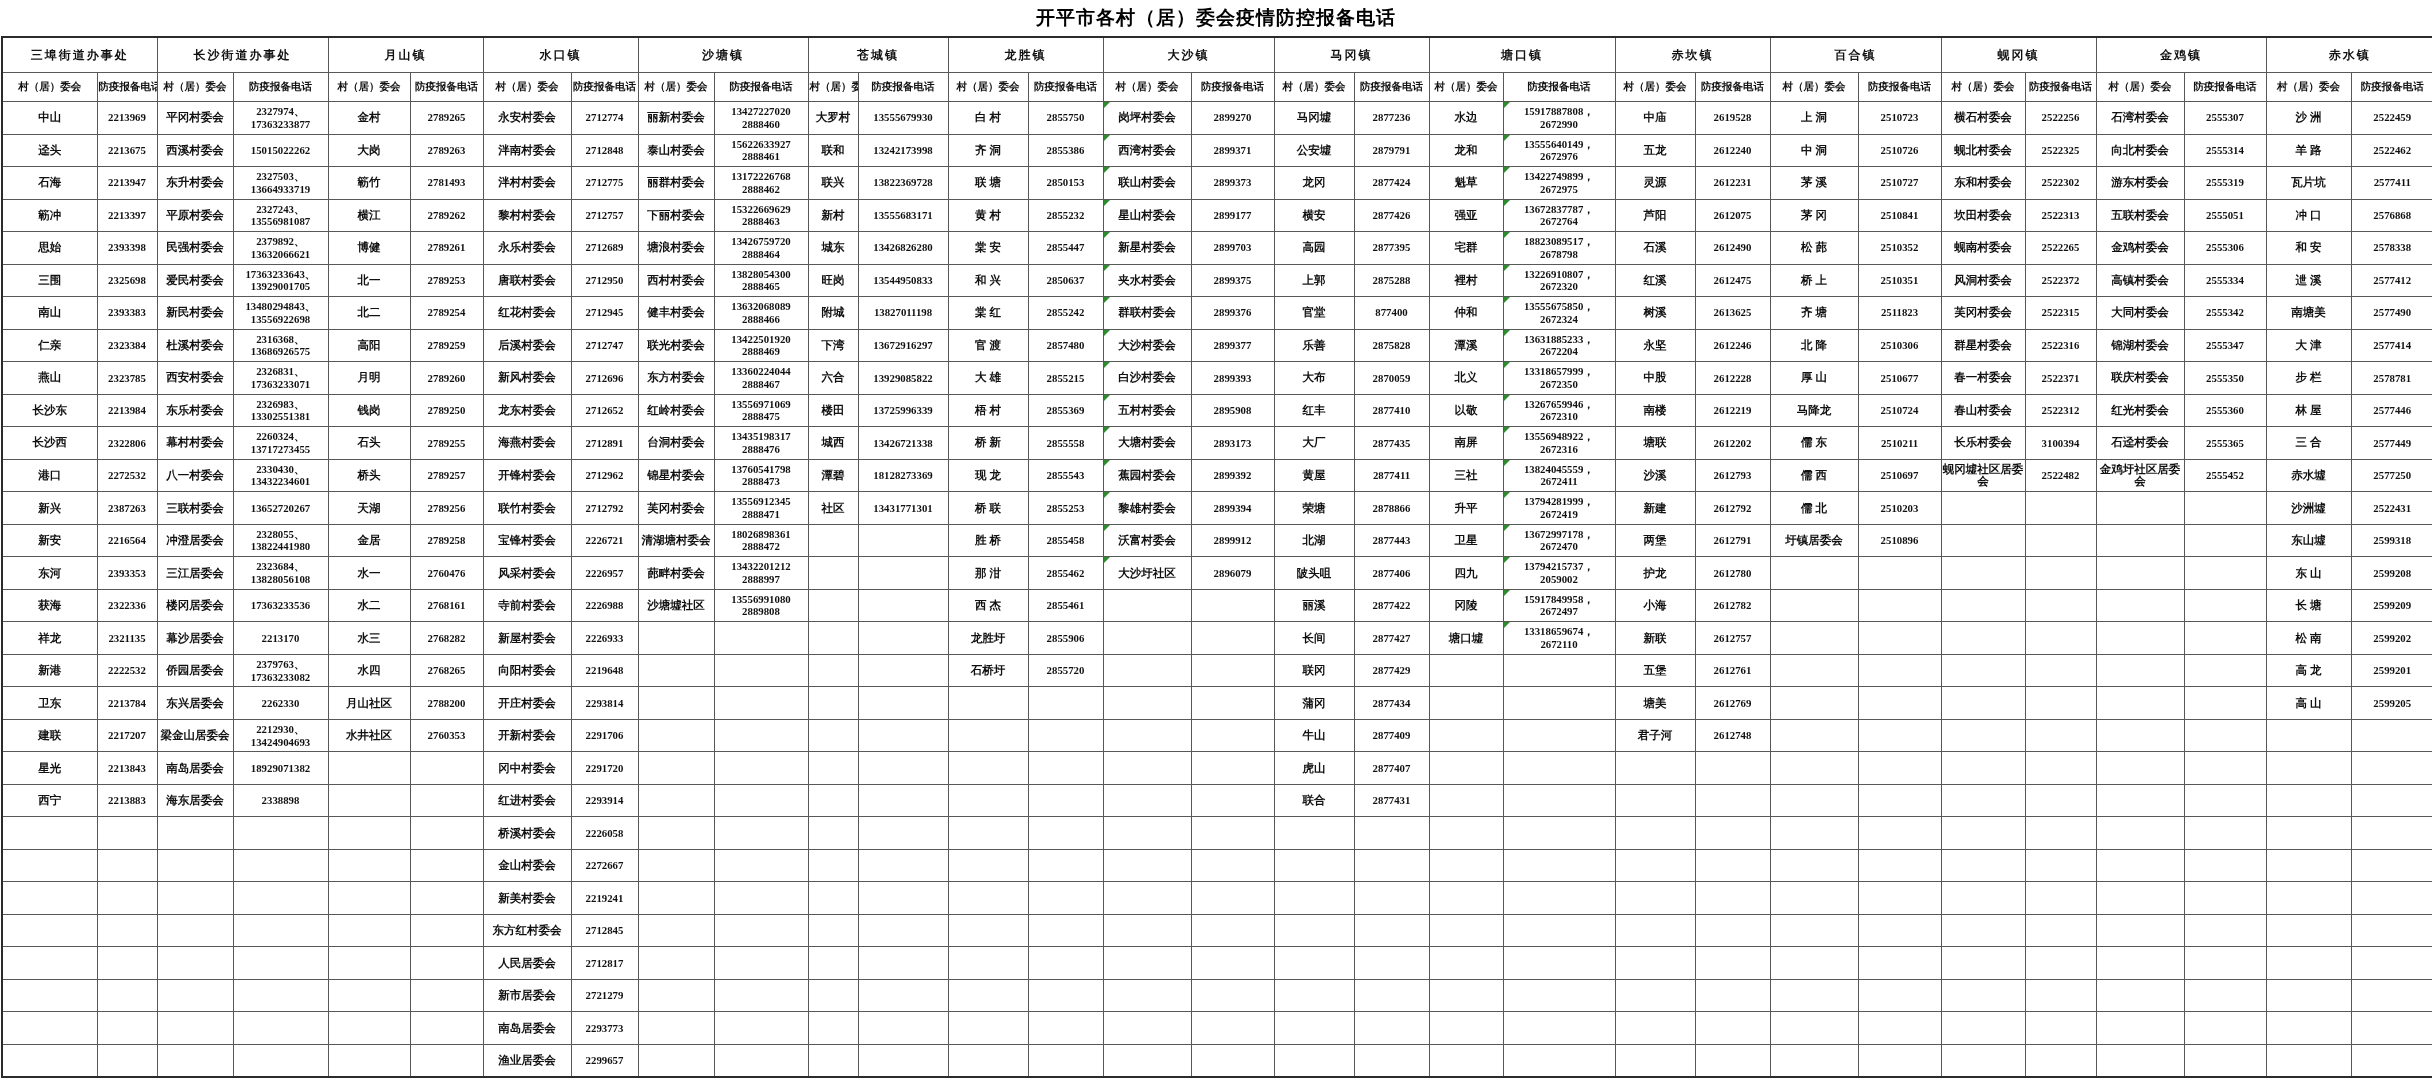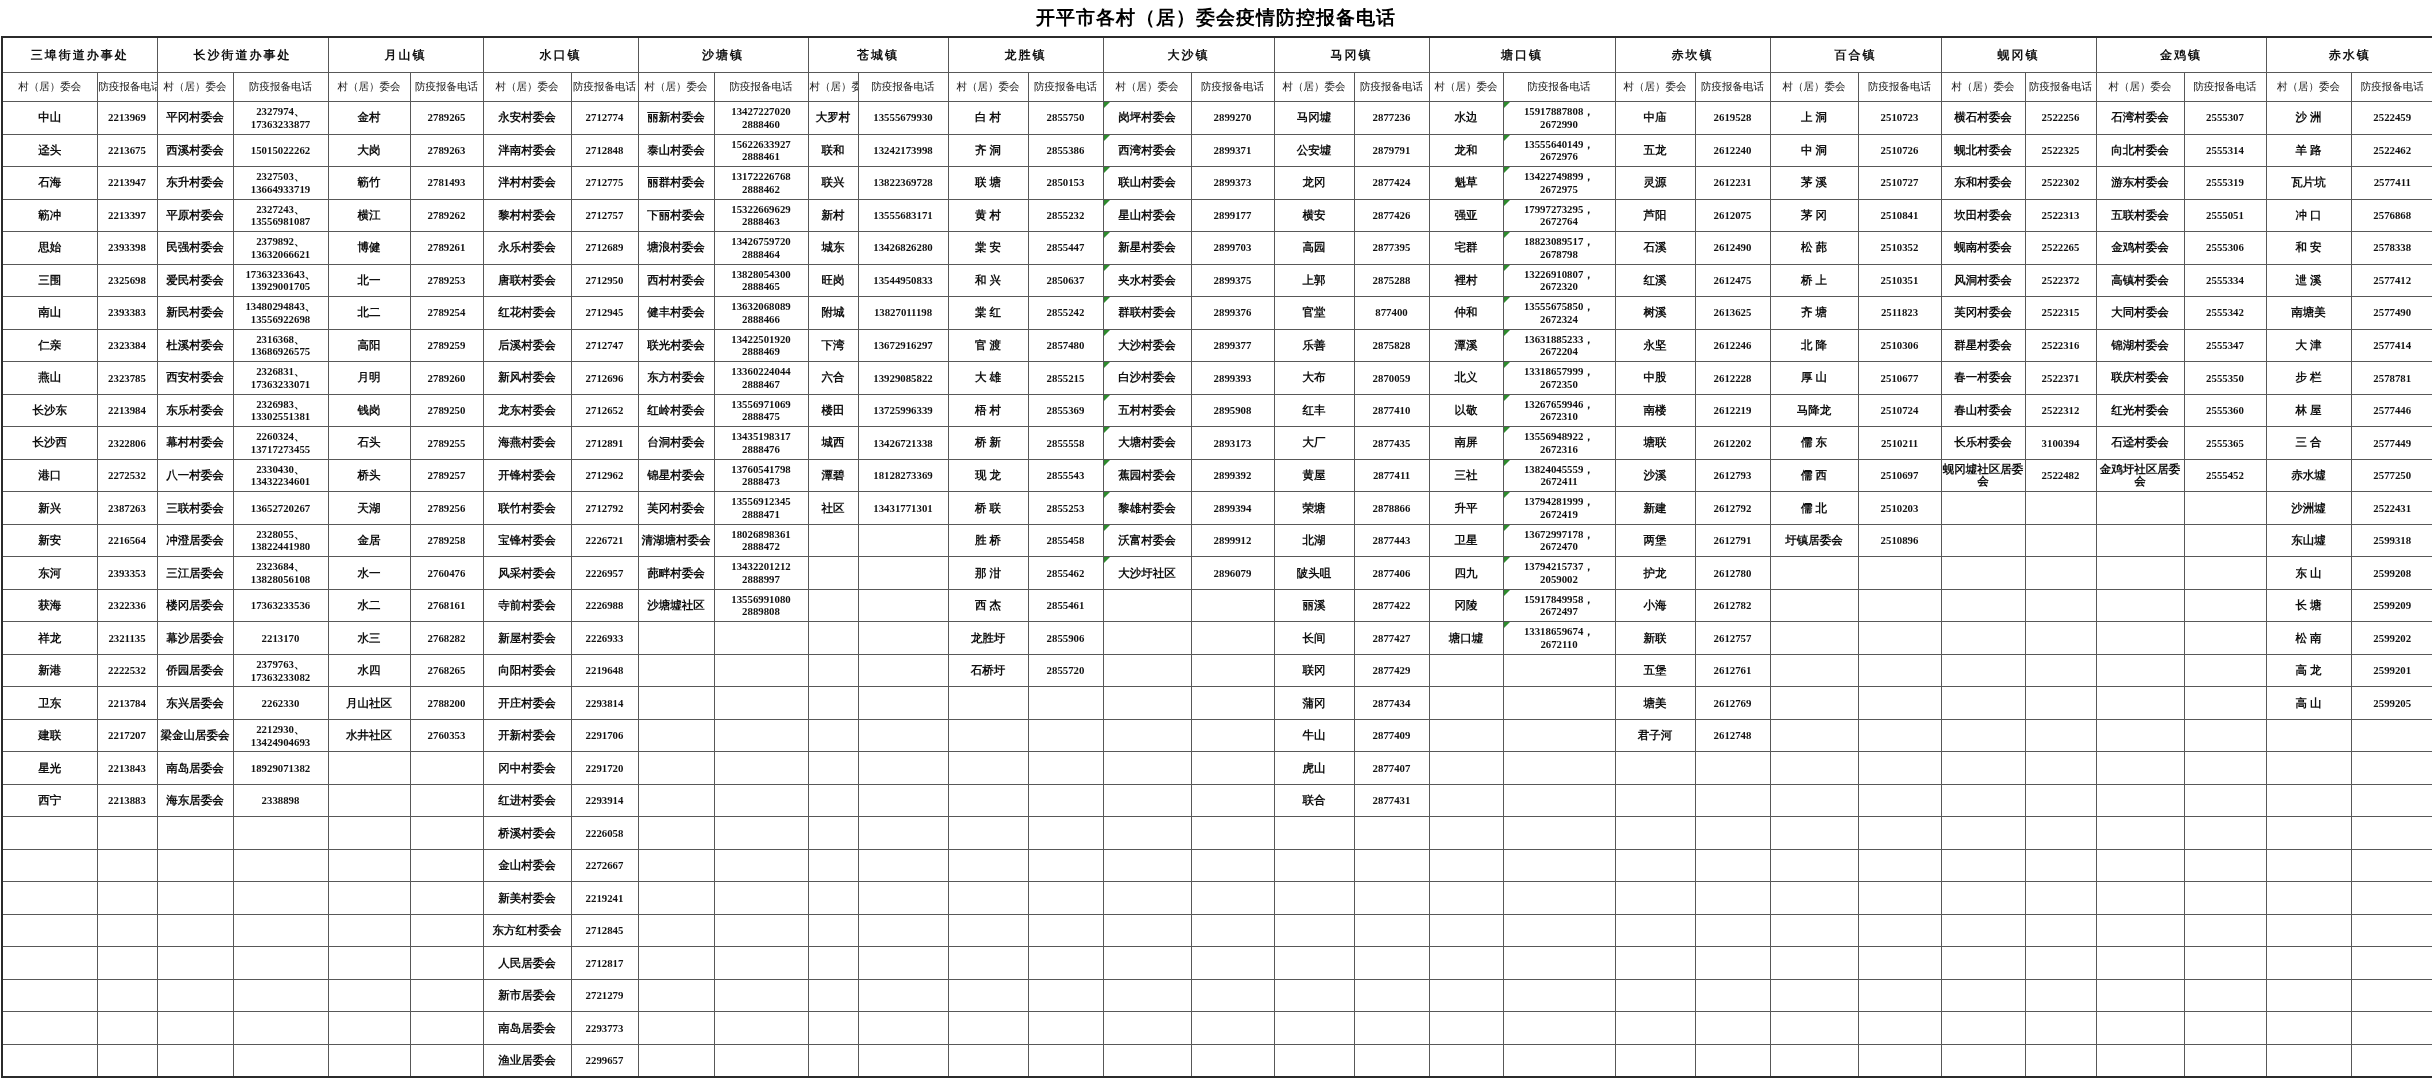--- a/index.html
+++ b/index.html
@@ -16,21 +16,21 @@
     border-collapse:collapse;table-layout:fixed;
     width:2430px;height:1042px;margin:0 1px;
     border:2px solid #2b2b2b;
   }
   th,td{
     border:1px solid #585858;padding:0 1px;text-align:center;vertical-align:middle;
     overflow:hidden;background:#fff;
   }
   .group-start{border-left:1.8px solid #2b2b2b;}
   tr.towns th{font-size:12px;font-weight:bold;height:34px;letter-spacing:2px;}
-  tr.subs th{font-size:10.5px;font-weight:normal;height:28px;white-space:nowrap;letter-spacing:0;}
+  tr.subs th{font-size:10.5px;font-weight:bold;height:28px;white-space:nowrap;letter-spacing:0;}
   td.name-cell{font-size:11.5px;font-weight:bold;line-height:1.12;}
   td.phone-cell{font-weight:bold;}
   td .pline{font-size:10.8px;line-height:1.18;white-space:nowrap;}
   tbody tr{height:32px;}
   .flag{position:relative;}
   .flag::before{
     content:'';position:absolute;top:0;left:0;width:0;height:0;
     border:3px solid transparent;border-top-color:#2e8b2e;border-left-color:#2e8b2e;
   }
 </style>
@@ -352,21 +352,21 @@
           <td class="name-cell group-start flag">星山村委会</td>
           <td class="phone-cell">
             <div class="pline">2899177</div>
           </td>
           <td class="name-cell group-start">横安</td>
           <td class="phone-cell">
             <div class="pline">2877426</div>
           </td>
           <td class="name-cell group-start">强亚</td>
           <td class="phone-cell flag">
-            <div class="pline">17997273295，</div>
+            <div class="pline">13672837787，</div>
             <div class="pline">2672764</div>
           </td>
           <td class="name-cell group-start">芦阳</td>
           <td class="phone-cell">
             <div class="pline">2612075</div>
           </td>
           <td class="name-cell group-start">茅 冈</td>
           <td class="phone-cell">
             <div class="pline">2510841</div>
           </td>

